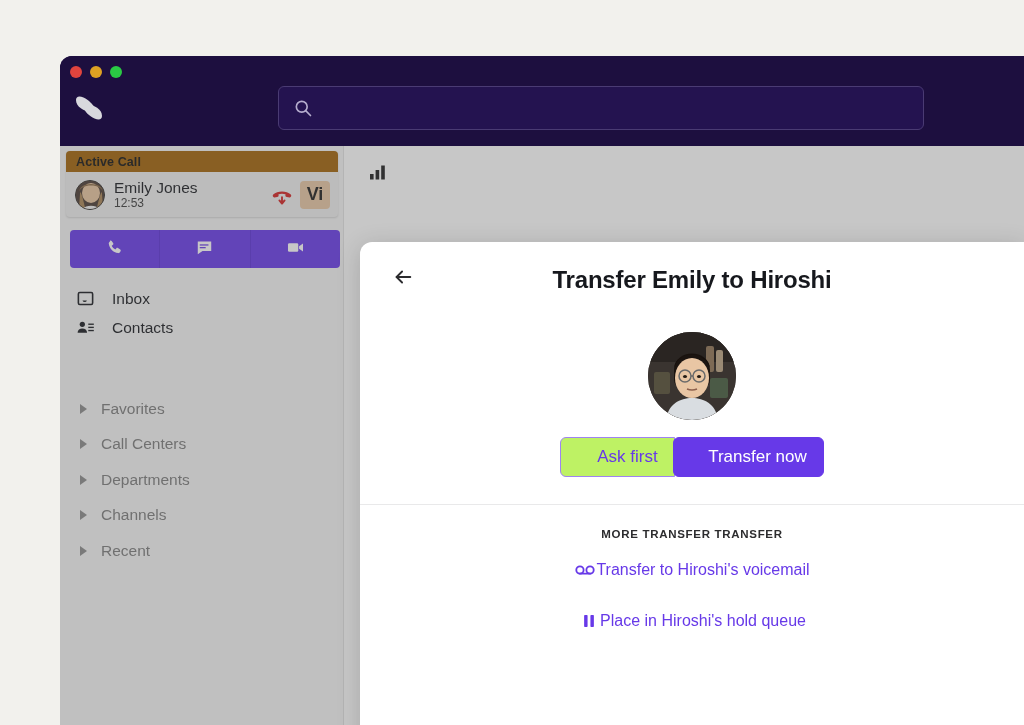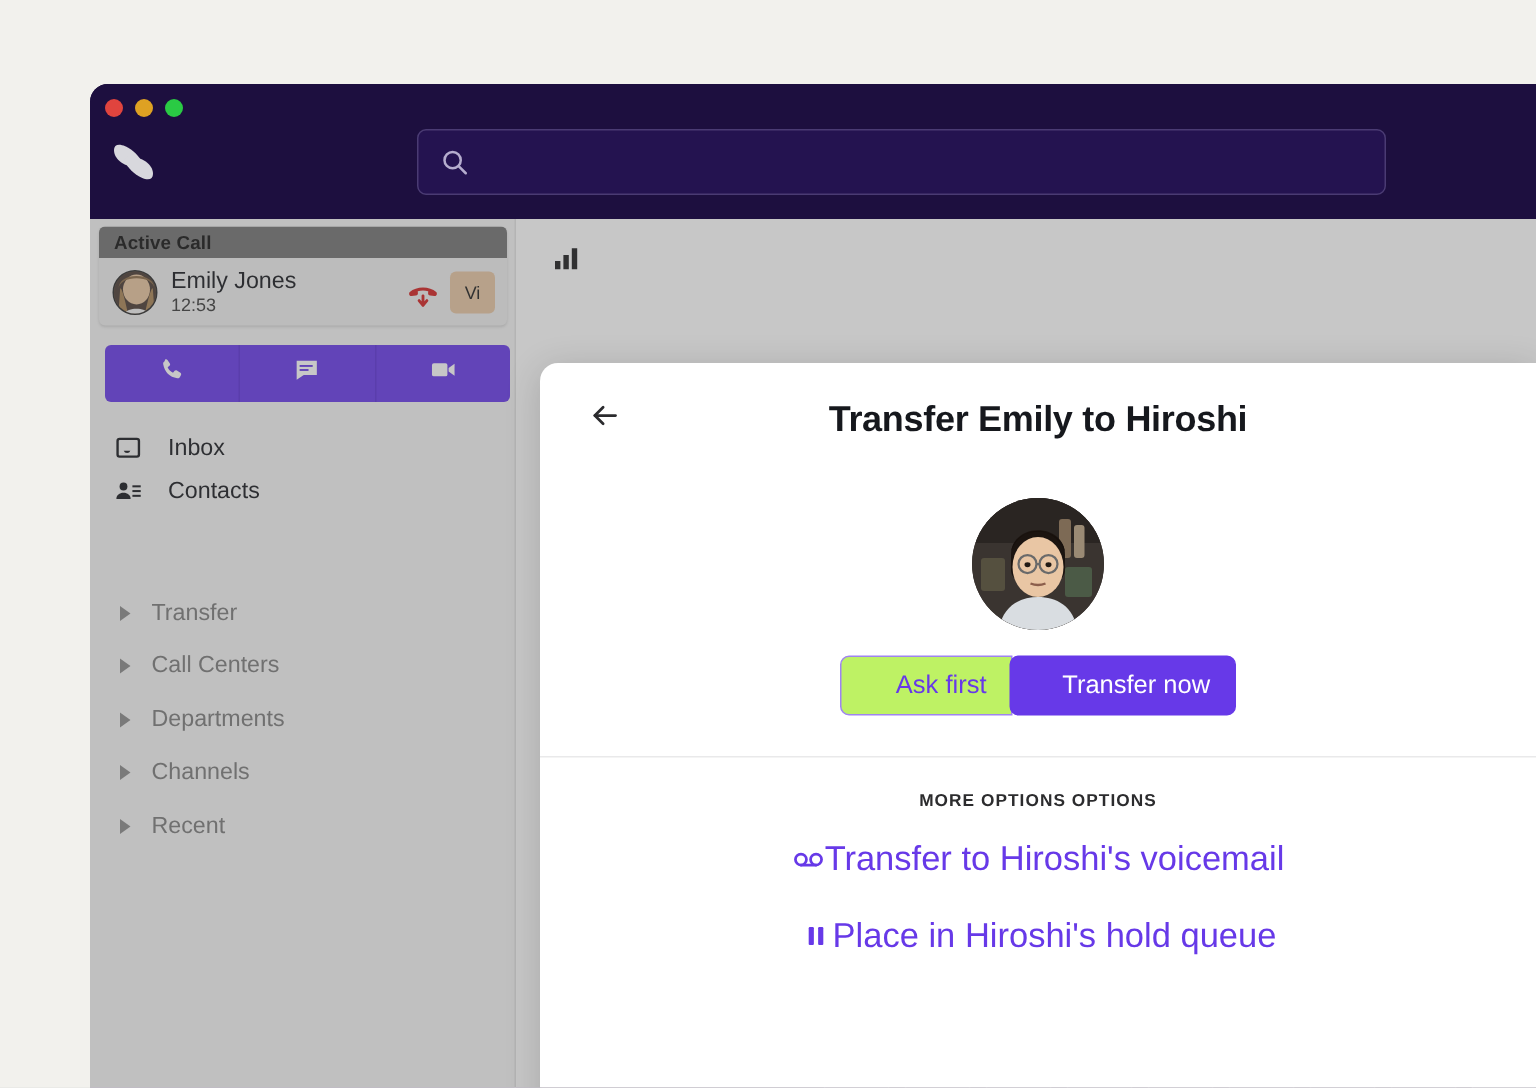--- a/index.html
+++ b/index.html
@@ -73,21 +73,21 @@
   }
   .activecall-card {
     position: absolute; left: 6px; top: 5px;
     width: 272px; height: 66px;
     background: #eeeeee;
     border-radius: 4px;
     overflow: hidden;
     box-shadow: 0 1px 2px rgba(0,0,0,.14);
   }
   .activecall-header {
-    height: 21px; background: #737373;
+    height: 21px; background: #a16207;
     display: flex; align-items: center;
     padding-left: 10px;
     font-size: 12.5px; font-weight: bold; color: #111;
     letter-spacing: .1px;
   }
   .activecall-row {
     height: 45px; display: flex; align-items: center;
     padding: 0 8px 0 9px;
   }
   .caller-avatar {
@@ -96,21 +96,21 @@
     background: #6b5a4a;
   }
   .caller-meta { margin-left: 9px; flex: 1 1 auto; line-height: 1.05; }
   .caller-name { font-size: 15.5px; color: #16181d; }
   .caller-time { font-size: 12px; color: #3a3a3a; margin-top: 1px; }
   .hangup-icon { width: 24px; height: 24px; flex: 0 0 auto; margin-right: 6px; cursor: pointer; }
   .vi-badge {
     width: 30px; height: 28px; border-radius: 4px;
     background: #e7c6a3; color: #1c1c1c;
     display: flex; align-items: center; justify-content: center;
-    font-size: 12px; font-weight: normal; flex: 0 0 auto;
+    font-size: 18px; font-weight: bold; flex: 0 0 auto;
   }
 
   .quick-actions {
     position: absolute; left: 10px; top: 84px;
     width: 270px; height: 38px;
     display: flex; border-radius: 4px; overflow: hidden;
     background: #6739e8;
   }
   .qa-btn {
     flex: 1 1 0; display: flex; align-items: center; justify-content: center;
@@ -211,21 +211,21 @@
     text-align: center;
     font-size: 11.5px; font-weight: bold; color: #2c2c2e;
     letter-spacing: .7px;
   }
   .option-row {
     position: absolute; left: 0; width: 664px;
     display: flex; align-items: center; justify-content: center;
     cursor: pointer;
   }
   .option-row .oi { width: 22px; height: 22px; flex: 0 0 auto; display:flex; align-items:center; justify-content:center; }
-  .option-row .olbl { font-size: 23px; color: #6739e8; }
+  .option-row .olbl { font-size: 16px; color: #6739e8; }
   #opt-voicemail { top: 317px; }
   #opt-hold { top: 368px; }
 
   
   .call-toolbar {
     position: absolute; left: 489px; top: 572px;
     display: flex; gap: 10px; align-items: center;
   }
   .tb-btn {
     width: 44px; height: 44px; border-radius: 8px;
@@ -349,21 +349,21 @@
                 <rect x="15.5" y="15" width="7" height="1.7"></rect>
               </svg>
             </span>
             <span class="lbl">Contacts</span>
           </div>
         </div>
 
         <div class="group-list">
           <div class="group-item">
             <span class="caret"></span>
-            <span class="lbl">Transfer</span>
+            <span class="lbl">Favorites</span>
           </div>
           <div class="group-item">
             <span class="caret"></span>
             <span class="lbl">Call Centers</span>
           </div>
           <div class="group-item">
             <span class="caret"></span>
             <span class="lbl">Departments</span>
           </div>
           <div class="group-item">
@@ -423,21 +423,21 @@
           </svg>
         </div>
 
         <div class="modal-actions">
           <button class="btn btn-secondary">Ask first</button>
           <button class="btn btn-primary">Transfer now</button>
         </div>
 
         <div class="modal-divider"></div>
 
-        <div class="more-label">MORE OPTIONS OPTIONS</div>
+        <div class="more-label">MORE TRANSFER TRANSFER</div>
 
         <div class="option-row" id="opt-voicemail">
           <span class="oi">
             <svg viewBox="0 0 24 24" width="22" height="22" fill="none" stroke="#6739e8" stroke-width="2" aria-hidden="true">
               <circle cx="6.5" cy="12" r="4"></circle>
                 <circle cx="17.5" cy="12" r="4"></circle>
               <line x1="6.5" y1="16" x2="17.5" y2="16" stroke-linecap="round"></line>
             </svg>
           </span>
           <span class="olbl">Transfer to Hiroshi's voicemail</span>

